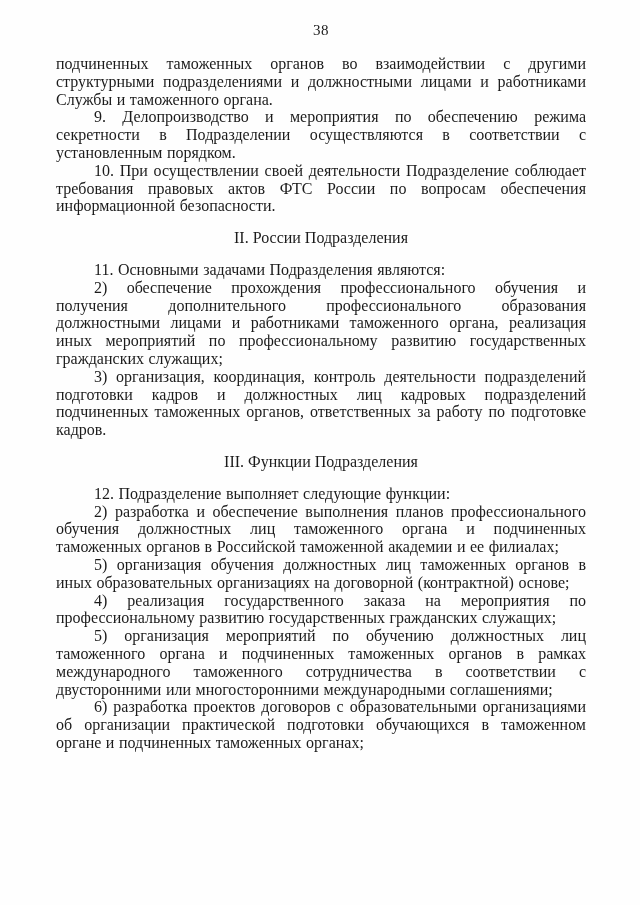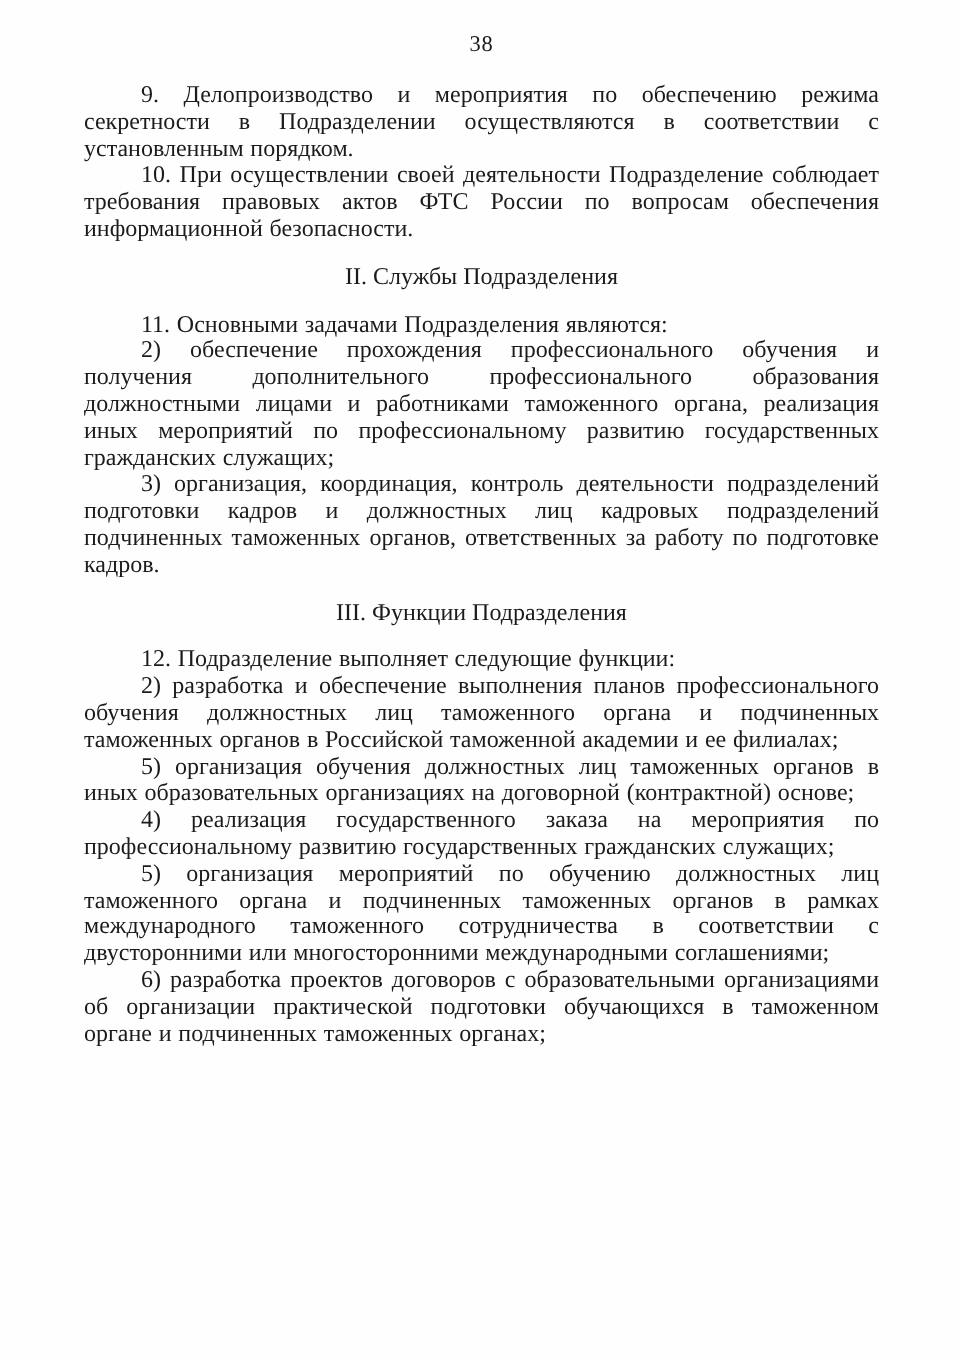--- a/index.html
+++ b/index.html
@@ -44,23 +44,24 @@
     font-weight: normal;
     text-align: center;
   }
 </style>
 </head>
 <body>
 
 <div class="page">
   <div class="page-number">38</div>
   <main class="doc-body">
+      <p class="paragraph">подчиненных таможенных органов во взаимодействии с другими структурными подразделениями и должностными лицами и работниками Службы и таможенного органа.</p>
       <p class="paragraph indent">9. Делопроизводство и мероприятия по обеспечению режима секретности в Подразделении осуществляются в соответствии с установленным порядком.</p>
       <p class="paragraph indent">10. При осуществлении своей деятельности Подразделение соблюдает требования правовых актов ФТС России по вопросам обеспечения информационной безопасности.</p>
-      <h2 class="heading">II. Службы Подразделения</h2>
+      <h2 class="heading">II. России Подразделения</h2>
       <p class="paragraph indent">11. Основными задачами Подразделения являются:</p>
       <p class="paragraph indent">2) обеспечение прохождения профессионального обучения и получения дополнительного профессионального образования должностными лицами и работниками таможенного органа, реализация иных мероприятий по профессиональному развитию государственных гражданских служащих;</p>
       <p class="paragraph indent">3) организация, координация, контроль деятельности подразделений подготовки кадров и должностных лиц кадровых подразделений подчиненных таможенных органов, ответственных за работу по подготовке кадров.</p>
       <h2 class="heading">III. Функции Подразделения</h2>
       <p class="paragraph indent">12. Подразделение выполняет следующие функции:</p>
       <p class="paragraph indent">2) разработка и обеспечение выполнения планов профессионального обучения должностных лиц таможенного органа и подчиненных таможенных органов в Российской таможенной академии и ее филиалах;</p>
       <p class="paragraph indent">5) организация обучения должностных лиц таможенных органов в иных образовательных организациях на договорной (контрактной) основе;</p>
       <p class="paragraph indent">4) реализация государственного заказа на мероприятия по профессиональному развитию государственных гражданских служащих;</p>
       <p class="paragraph indent">5) организация мероприятий по обучению должностных лиц таможенного органа и подчиненных таможенных органов в рамках международного таможенного сотрудничества в соответствии с двусторонними или многосторонними международными соглашениями;</p>
       <p class="paragraph indent">6) разработка проектов договоров с образовательными организациями об организации практической подготовки обучающихся в таможенном органе и подчиненных таможенных органах;</p>

